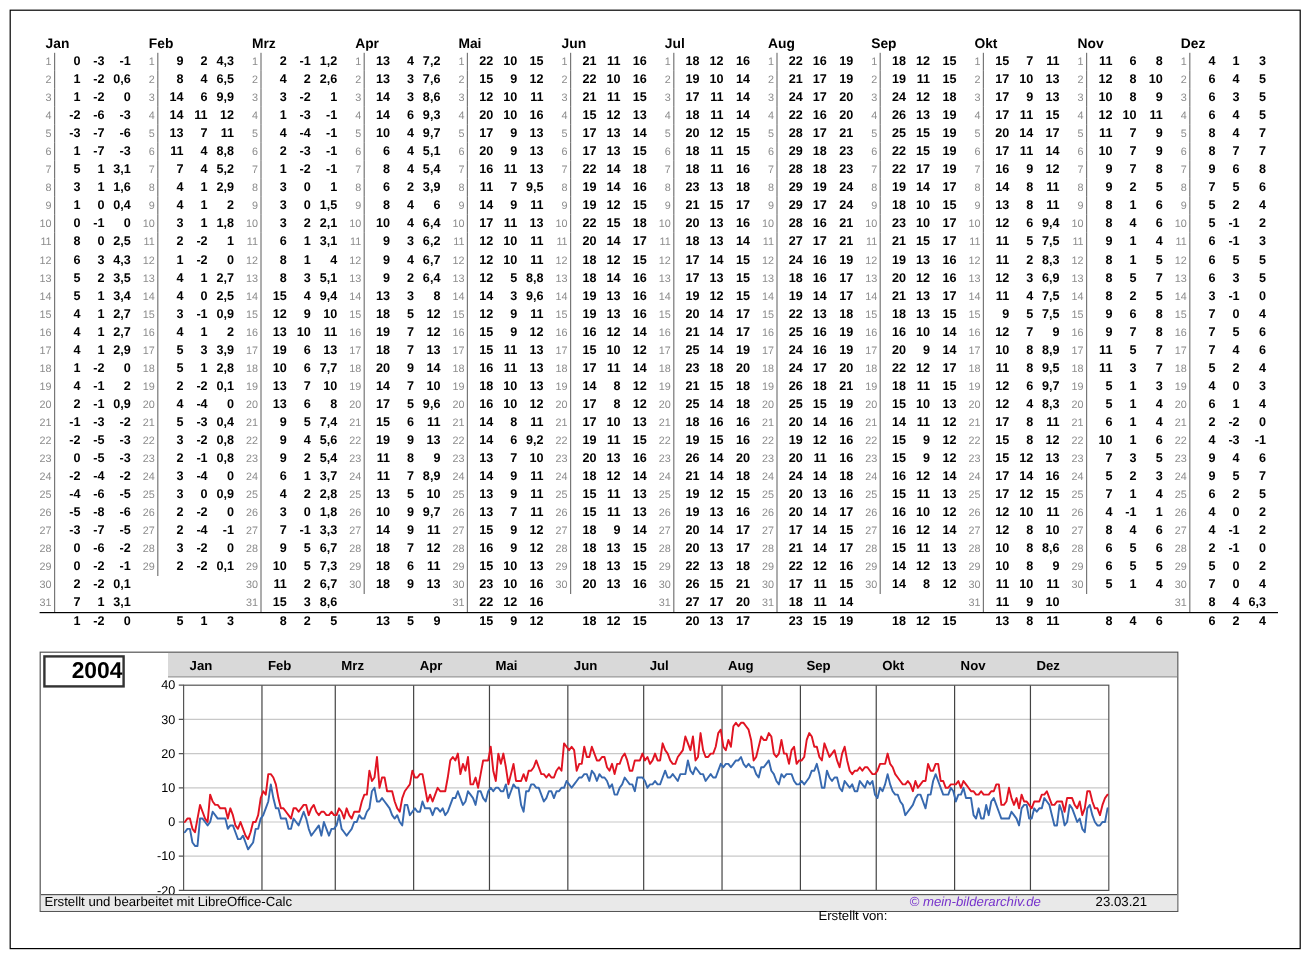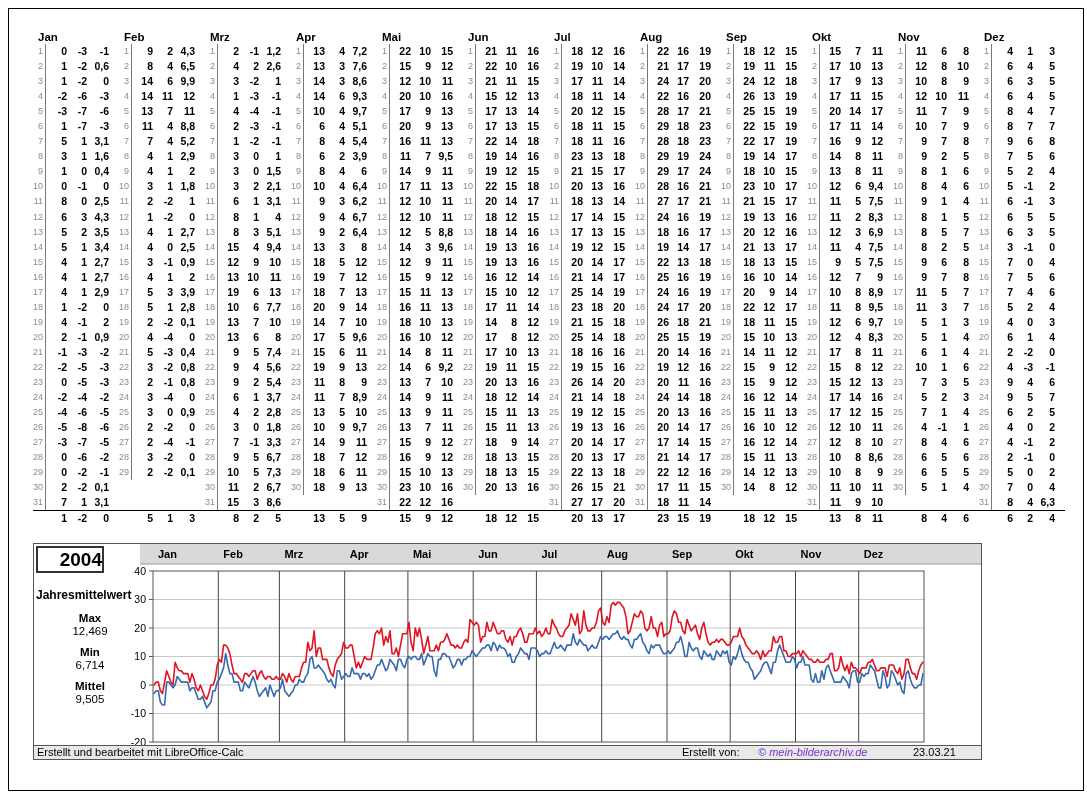--- a/index.html
+++ b/index.html
@@ -27,21 +27,21 @@
   .year-box{position:absolute;left:2px;top:2px;width:64px;height:23px;border:2px solid #333;background:#fff;
             font-size:19px;font-weight:700;text-align:right;line-height:23px;z-index:3;}
   .summary{position:absolute;left:0px;top:44px;width:112px;text-align:center;z-index:3;}
   .summary .s-title{font-size:12px;font-weight:700;text-align:left;padding-left:2px;margin-bottom:10px;white-space:nowrap;}
   .summary .s-label{font-size:11.5px;font-weight:700;margin-top:9px;}
   .summary .s-value{font-size:11.5px;margin-top:1px;margin-bottom:8px;}
   .bottom-bar{position:absolute;left:0;right:0;bottom:0;height:13px;background:#e9e9e9;border-top:1px solid #555;
               font-size:11px;line-height:13px;}
   .bottom-bar span{position:absolute;white-space:nowrap;}
   .bb-left{left:3px;}
-  .bb-von{left:648px;}
+  .bb-von{left:648px;margin-top:12px;}
   .bb-link{left:724px;}
   .bb-date{left:879px;}
   svg text{font-family:"Liberation Sans","DejaVu Sans",sans-serif;}
 </style>
 </head>
 <body>
 
 <div class="page">
   <div class="frame"></div>
 
@@ -2439,29 +2439,20 @@
         <text x="701.1967213114755" y="14" font-size="11" font-weight="bold">Okt</text>
         <line x1="761.5" y1="27" x2="761.5" y2="198" stroke="#444" stroke-width="1"></line>
         <text x="766.5" y="14" font-size="11" font-weight="bold">Nov</text>
         <line x1="824.6967213114755" y1="27" x2="824.6967213114755" y2="198" stroke="#444" stroke-width="1"></line>
         <text x="829.6967213114755" y="14" font-size="11" font-weight="bold">Dez</text>
         <rect x="119" y="27" width="771" height="171" fill="none" stroke="#555555" stroke-width="1"></rect>
         <polyline points="120.05,149.55 122.16,146.70 124.27,146.70 126.37,158.10 128.48,160.95 130.59,160.95 132.69,138.15 134.80,138.15 136.91,141.00 139.01,143.85 141.12,141.00 143.23,132.45 145.33,135.30 147.44,138.15 149.55,138.15 151.65,138.15 153.76,138.15 155.86,146.70 157.97,143.85 160.08,143.85 162.18,149.55 164.29,155.25 166.40,155.25 168.50,152.40 170.61,158.10 172.72,163.80 174.82,160.95 176.93,158.10 179.04,146.70 181.14,146.70 183.25,138.15 185.36,135.30 187.46,129.60 189.57,123.90 191.68,109.65 193.78,121.05 195.89,129.60 198.00,129.60 200.10,138.15 202.21,138.15 204.32,138.15 206.42,146.70 208.53,146.70 210.64,138.15 212.74,141.00 214.85,143.85 216.95,138.15 219.06,132.45 221.17,138.15 223.27,146.70 225.38,152.40 227.49,149.55 229.59,146.70 231.70,143.85 233.81,152.40 235.91,141.00 238.02,146.70 240.13,152.40 242.23,146.70 244.34,146.70 246.45,143.85 248.55,135.30 250.66,146.70 252.77,149.55 254.87,152.40 256.98,149.55 259.09,146.70 261.19,141.00 263.30,141.00 265.41,135.30 267.51,138.15 269.62,138.15 271.73,132.45 273.83,129.60 275.94,115.35 278.05,112.50 280.15,123.90 282.26,123.90 284.36,121.05 286.47,123.90 288.58,126.75 290.68,129.60 292.79,135.30 294.90,138.15 297.00,135.30 299.11,141.00 301.22,143.85 303.32,126.75 305.43,126.75 307.54,135.30 309.64,132.45 311.75,129.60 313.86,132.45 315.96,132.45 318.07,123.90 320.18,129.60 322.28,129.60 324.39,129.60 326.50,135.30 328.60,129.60 330.71,129.60 332.82,132.45 334.92,129.60 337.03,135.30 339.14,132.45 341.24,126.75 343.35,121.05 345.45,121.05 347.56,115.35 349.67,121.05 351.77,126.75 353.88,123.90 355.99,115.35 358.09,118.20 360.20,121.05 362.31,126.75 364.41,115.35 366.52,115.35 368.63,121.05 370.73,123.90 372.84,115.35 374.95,112.50 377.05,115.35 379.16,112.50 381.27,112.50 383.37,115.35 385.48,115.35 387.59,109.65 389.69,121.05 391.80,115.35 393.91,109.65 396.01,112.50 398.12,112.50 400.23,126.75 402.33,132.45 404.44,115.35 406.55,115.35 408.65,109.65 410.76,109.65 412.86,112.50 414.97,112.50 417.08,118.20 419.18,123.90 421.29,121.05 423.40,115.35 425.50,115.35 427.61,121.05 429.72,115.35 431.82,115.35 433.93,112.50 436.04,112.50 438.14,106.80 440.25,109.65 442.36,112.50 444.46,109.65 446.57,106.80 448.68,103.95 450.78,103.95 452.89,101.10 455.00,101.10 457.10,106.80 459.21,98.25 461.32,101.10 463.42,106.80 465.53,101.10 467.64,103.95 469.74,103.95 471.85,106.80 473.95,112.50 476.06,109.65 478.17,118.20 480.27,118.20 482.38,112.50 484.49,109.65 486.59,103.95 488.70,106.80 490.81,109.65 492.91,109.65 495.02,115.35 497.13,103.95 499.23,103.95 501.34,103.95 503.45,106.80 505.55,112.50 507.66,109.65 509.77,109.65 511.87,106.80 513.98,109.65 516.09,109.65 518.19,103.95 520.30,98.25 522.41,103.95 524.51,103.95 526.62,101.10 528.73,103.95 530.83,106.80 532.94,101.10 535.05,101.10 537.15,101.10 539.26,89.70 541.36,98.25 543.47,101.10 545.58,95.40 547.68,98.25 549.79,101.10 551.90,101.10 554.00,106.80 556.11,103.95 558.22,101.10 560.32,103.95 562.43,103.95 564.54,98.25 566.64,92.55 568.75,95.40 570.86,92.55 572.96,92.55 575.07,95.40 577.18,92.55 579.28,89.70 581.39,89.70 583.50,86.85 585.60,92.55 587.71,95.40 589.82,92.55 591.92,95.40 594.03,95.40 596.14,101.10 598.24,103.95 600.35,95.40 602.45,95.40 604.56,92.55 606.67,89.70 608.77,98.25 610.88,101.10 612.99,106.80 615.09,109.65 617.20,101.10 619.31,103.95 621.41,101.10 623.52,101.10 625.63,101.10 627.73,106.80 629.84,109.65 631.95,109.65 634.05,106.80 636.16,109.65 638.27,106.80 640.37,103.95 642.48,98.25 644.59,98.25 646.69,92.55 648.80,101.10 650.91,112.50 653.01,112.50 655.12,98.25 657.23,103.95 659.33,106.80 661.44,103.95 663.55,103.95 665.65,112.50 667.76,115.35 669.86,106.80 671.97,109.65 674.08,112.50 676.18,109.65 678.29,115.35 680.40,115.35 682.50,106.80 684.61,109.65 686.72,112.50 688.82,106.80 690.93,109.65 693.04,106.80 695.14,118.20 697.25,121.05 699.36,112.50 701.46,115.35 703.57,109.65 705.68,101.10 707.78,109.65 709.89,115.35 712.00,118.20 714.10,118.20 716.21,123.90 718.32,126.75 720.42,135.30 722.53,132.45 724.64,129.60 726.74,126.75 728.85,121.05 730.95,118.20 733.06,118.20 735.17,123.90 737.27,129.60 739.38,118.20 741.49,118.20 743.59,106.80 745.70,101.10 747.81,106.80 749.91,112.50 752.02,118.20 754.13,118.20 756.23,118.20 758.34,112.50 760.45,115.35 762.55,123.90 764.66,118.20 766.77,118.20 768.87,112.50 770.98,121.05 773.09,121.05 775.19,121.05 777.30,135.30 779.41,138.15 781.51,129.60 783.62,138.15 785.73,138.15 787.83,126.75 789.94,135.30 792.05,123.90 794.15,121.05 796.26,126.75 798.36,132.45 800.47,138.15 802.58,138.15 804.68,138.15 806.79,138.15 808.90,132.45 811.00,135.30 813.11,138.15 815.22,143.85 817.32,129.60 819.43,126.75 821.54,126.75 823.64,138.15 825.75,138.15 827.86,129.60 829.96,132.45 832.07,129.60 834.18,129.60 836.28,121.05 838.39,123.90 840.50,126.75 842.60,135.30 844.71,143.85 846.82,143.85 848.92,126.75 851.03,132.45 853.14,143.85 855.24,141.00 857.35,126.75 859.45,129.60 861.56,135.30 863.67,141.00 865.77,138.15 867.88,146.70 869.99,149.55 872.09,129.60 874.20,126.75 876.31,135.30 878.41,141.00 880.52,143.85 882.63,143.85 884.73,141.00 886.84,141.00 888.95,129.60" fill="none" stroke="#3769af" stroke-width="1.6" stroke-linejoin="round" stroke-linecap="round"></polyline>
         <polyline points="120.05,141.00 122.16,138.15 124.27,138.15 126.37,146.70 128.48,149.55 130.59,138.15 132.69,126.75 134.80,132.45 136.91,138.15 139.01,141.00 141.12,118.20 143.23,123.90 145.33,126.75 147.44,126.75 149.55,129.60 151.65,129.60 153.76,129.60 155.86,138.15 157.97,129.60 160.08,135.30 162.18,143.85 164.29,146.70 166.40,141.00 168.50,146.70 170.61,152.40 172.72,155.25 174.82,149.55 176.93,141.00 179.04,141.00 181.14,135.30 183.25,121.05 185.36,115.35 187.46,118.20 189.57,101.10 191.68,101.10 193.78,103.95 195.89,109.65 198.00,121.05 200.10,129.60 202.21,129.60 204.32,132.45 206.42,135.30 208.53,138.15 210.64,129.60 212.74,129.60 214.85,132.45 216.95,129.60 219.06,126.75 221.17,126.75 223.27,135.30 225.38,129.60 227.49,126.75 229.59,132.45 231.70,135.30 233.81,132.45 235.91,132.45 238.02,135.30 240.13,135.30 242.23,132.45 244.34,135.30 246.45,135.30 248.55,129.60 250.66,132.45 252.77,138.15 254.87,129.60 256.98,135.30 259.09,138.15 261.19,132.45 263.30,132.45 265.41,132.45 267.51,123.90 269.62,118.20 271.73,118.20 273.83,98.25 275.94,106.80 278.05,103.95 280.15,86.85 282.26,112.50 284.36,103.95 286.47,103.95 288.58,115.35 290.68,115.35 292.79,115.35 294.90,123.90 297.00,129.60 299.11,132.45 301.22,121.05 303.32,115.35 305.43,112.50 307.54,109.65 309.64,98.25 311.75,103.95 313.86,103.95 315.96,101.10 318.07,101.10 320.18,112.50 322.28,123.90 324.39,118.20 326.50,123.90 328.60,118.20 330.71,112.50 332.82,115.35 334.92,115.35 337.03,115.35 339.14,103.95 341.24,89.70 343.35,86.85 345.45,89.70 347.56,84.00 349.67,101.10 351.77,92.55 353.88,98.25 355.99,86.85 358.09,109.65 360.20,109.65 362.31,103.95 364.41,112.50 366.52,101.10 368.63,89.70 370.73,89.70 372.84,89.70 374.95,78.30 377.05,98.25 379.16,106.80 381.27,84.00 383.37,92.55 385.48,84.00 387.59,95.40 389.69,109.65 391.80,101.10 393.91,92.55 396.01,106.80 398.12,106.80 400.23,106.80 402.33,101.10 404.44,106.80 406.55,98.25 408.65,98.25 410.76,95.40 412.86,89.70 414.97,95.40 417.08,101.10 419.18,101.10 421.29,103.95 423.40,101.10 425.50,103.95 427.61,103.95 429.72,98.25 431.82,95.40 433.93,98.25 436.04,75.45 438.14,78.30 440.25,81.15 442.36,78.30 444.46,81.15 446.57,98.25 448.68,92.55 450.78,92.55 452.89,78.30 455.00,86.85 457.10,86.85 459.21,78.30 461.32,84.00 463.42,89.70 465.53,89.70 467.64,86.85 469.74,86.85 471.85,95.40 473.95,98.25 476.06,92.55 478.17,101.10 480.27,92.55 482.38,92.55 484.49,86.85 486.59,84.00 488.70,89.70 490.81,98.25 492.91,98.25 495.02,89.70 497.13,89.70 499.23,89.70 501.34,84.00 503.45,89.70 505.55,86.85 507.66,92.55 509.77,89.70 511.87,84.00 513.98,89.70 516.09,89.70 518.19,75.45 520.30,81.15 522.41,84.00 524.51,89.70 526.62,92.55 528.73,92.55 530.83,86.85 532.94,84.00 535.05,81.15 537.15,69.75 539.26,75.45 541.36,81.15 543.47,69.75 545.58,89.70 547.68,86.85 549.79,66.90 551.90,81.15 554.00,86.85 556.11,86.85 558.22,84.00 560.32,84.00 562.43,78.30 564.54,66.90 566.64,64.05 568.75,78.30 570.86,81.15 572.96,72.60 575.07,78.30 577.18,61.20 579.28,58.35 581.39,61.20 583.50,58.35 585.60,58.35 587.71,61.20 589.82,64.05 591.92,72.60 594.03,89.70 596.14,86.85 598.24,78.30 600.35,69.75 602.45,72.60 604.56,72.60 606.67,66.90 608.77,69.75 610.88,84.00 612.99,86.85 615.09,84.00 617.20,72.60 619.31,84.00 621.41,84.00 623.52,92.55 625.63,81.15 627.73,78.30 629.84,92.55 631.95,89.70 634.05,89.70 636.16,86.85 638.27,72.60 640.37,66.90 642.48,69.75 644.59,78.30 646.69,78.30 648.80,86.85 650.91,89.70 653.01,75.45 655.12,81.15 657.23,86.85 659.33,84.00 661.44,81.15 663.55,89.70 665.65,95.40 667.76,84.00 669.86,78.30 671.97,89.70 674.08,98.25 676.18,101.10 678.29,98.25 680.40,98.25 682.50,95.40 684.61,98.25 686.72,95.40 688.82,95.40 690.93,98.25 693.04,101.10 695.14,101.10 697.25,98.25 699.36,92.55 701.46,92.55 703.57,92.55 705.68,84.00 707.78,92.55 709.89,95.40 712.00,101.10 714.10,103.95 716.21,106.80 718.32,109.65 720.42,109.65 722.53,106.80 724.64,109.65 726.74,115.35 728.85,106.80 730.95,112.50 733.06,109.65 735.17,106.80 737.27,106.80 739.38,92.55 741.49,98.25 743.59,98.25 745.70,92.55 747.81,92.55 749.91,106.80 752.02,106.80 754.13,112.50 756.23,112.50 758.34,109.65 760.45,109.65 762.55,109.65 764.66,106.80 766.77,112.50 768.87,106.80 770.98,109.65 773.09,112.50 775.19,115.35 777.30,115.35 779.41,118.20 781.51,118.20 783.62,115.35 785.73,118.20 787.83,118.20 789.94,118.20 792.05,115.35 794.15,115.35 796.26,109.65 798.36,109.65 800.47,126.75 802.58,126.75 804.68,123.90 806.79,112.50 808.90,121.05 811.00,126.75 813.11,121.05 815.22,129.60 817.32,118.20 819.43,123.90 821.54,123.90 823.64,126.75 825.75,129.60 827.86,123.90 829.96,123.90 832.07,123.90 834.18,118.20 836.28,118.20 838.39,115.35 840.50,121.05 842.60,126.75 844.71,126.75 846.82,123.90 848.92,123.90 851.03,123.90 853.14,132.45 855.24,121.05 857.35,121.05 859.45,121.05 861.56,126.75 863.67,129.60 865.77,123.90 867.88,135.30 869.99,129.60 872.09,115.35 874.20,115.35 876.31,123.90 878.41,129.60 880.52,129.60 882.63,135.30 884.73,126.75 886.84,121.05 888.95,118.20" fill="none" stroke="#e11422" stroke-width="1.6" stroke-linejoin="round" stroke-linecap="round"></polyline>
       </svg>
     <div class="year-box">2004</div>
-    <div class="summary">
-      <div class="s-title">Jahresmittelwert</div>
-      <div class="s-label">Max</div>
-      <div class="s-value">12,469</div>
-      <div class="s-label">Min</div>
-      <div class="s-value">6,714</div>
-      <div class="s-label">Mittel</div>
-      <div class="s-value">9,505</div>
-    </div>
     <div class="bottom-bar">
       <span class="bb-left">Erstellt und bearbeitet mit LibreOffice-Calc</span>
       <span class="bb-von">Erstellt von:</span>
       <span class="bb-link" id="bb-link" style="color: rgb(119, 51, 204); font-style: italic;">© mein-bilderarchiv.de</span>
       <span class="bb-date">23.03.21</span>
     </div>
   </div>
 </div>
 
 </body></html>

